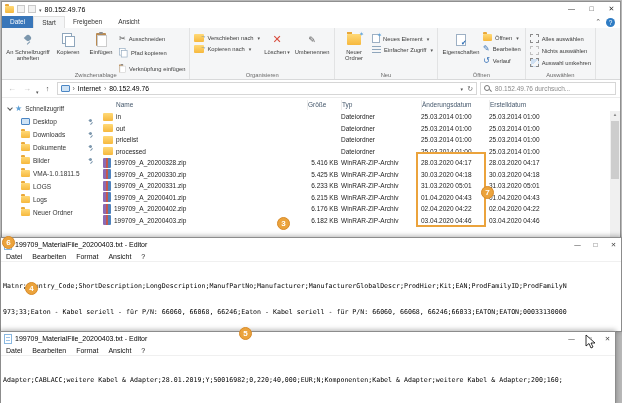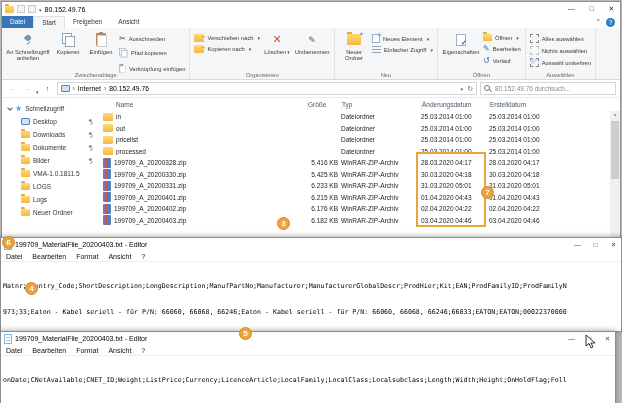--- a/index.html
+++ b/index.html
@@ -492,21 +492,21 @@
   </div>
   <div class="np-menu">
     <span>Datei</span>
     <span>Bearbeiten</span>
     <span>Format</span>
     <span>Ansicht</span>
     <span>?</span>
   </div>
   <div class="np-body">
     <div>Matnr;Country_Code;ShortDescription;LongDescription;ManufPartNo;Manufacturer;ManufacturerGlobalDescr;ProdHier;Kit;EAN;ProdFamilyID;ProdFamilyN</div>
-    <div>973;33;Eaton - Kabel seriell - für P/N: 66060, 66068, 66246;Eaton - Kabel seriell - für P/N: 66060, 66068, 66246;66033;EATON;EATON;00022370000</div>
+    <div>973;33;Eaton - Kabel seriell - für P/N: 66060, 66068, 66246;Eaton - Kabel seriell - für P/N: 66060, 66068, 66246;66033;EATON;EATON;00033130000</div>
     <div>3131;33;HP - Cart/Black f ThJet QJet+ f plain;HP Ink Cart/Black f ThJet QJet+ f plain;51604A;HP INC;HP INC;0003301000000011050;N;0886986043808</div>
     <div>3135;33;HP - Cart/red f Think- Quietjet;HP Ink cart/red f Think- Quietjet;51605R;HP INC;HP INC;0003301000000011050;N;0886981048482;SUPPLIES;V</div>
     <div>67698;33;Targus Notepac 15.4 - 16" / 39.1 - 40.6cm - Notebook-Tasche - 40.6cm ( 16" ) - Schwarz;Targus Notepac 15.4 - 16" / 39.1 - 40.6cm -</div>
     
   </div>
 </div>
 
 <div id="np2" class="win np">
   <div class="np-title">
     <i class="ic npico"></i>
@@ -517,21 +517,20 @@
     <span class="np-ctl ctl-close"></span>
   </div>
   <div class="np-menu">
     <span>Datei</span>
     <span>Bearbeiten</span>
     <span>Format</span>
     <span>Ansicht</span>
     <span>?</span>
   </div>
   <div class="np-body">
-    <div>onDate;CNetAvailable;CNET_ID;Weight;ListPrice;Currency;LicenceArticle;LocalFamily;LocalClass;Localsubclass;Length;Width;Height;OnHoldFlag;Foll</div>
     <div>Adapter;CABLACC;weitere Kabel &amp; Adapter;28.01.2019;Y;50016982;0,220;40,000;EUR;N;Komponenten;Kabel &amp; Adapter;weitere Kabel &amp; Adapter;200;160;</div>
     
     
     
     
   </div>
 </div>
 
 <div id="rect7"></div>
 <div class="badge" id="b3">3</div>

